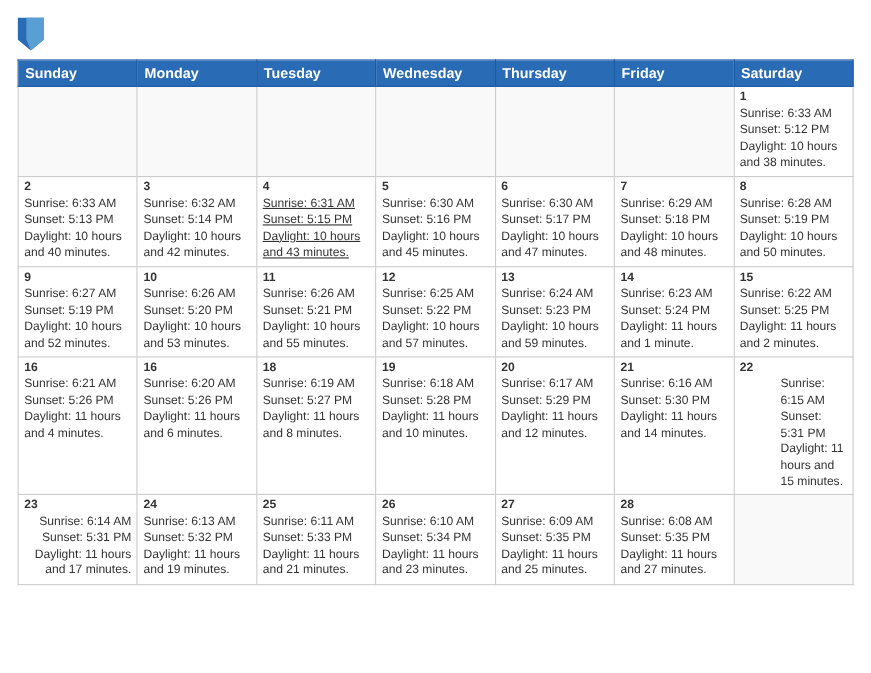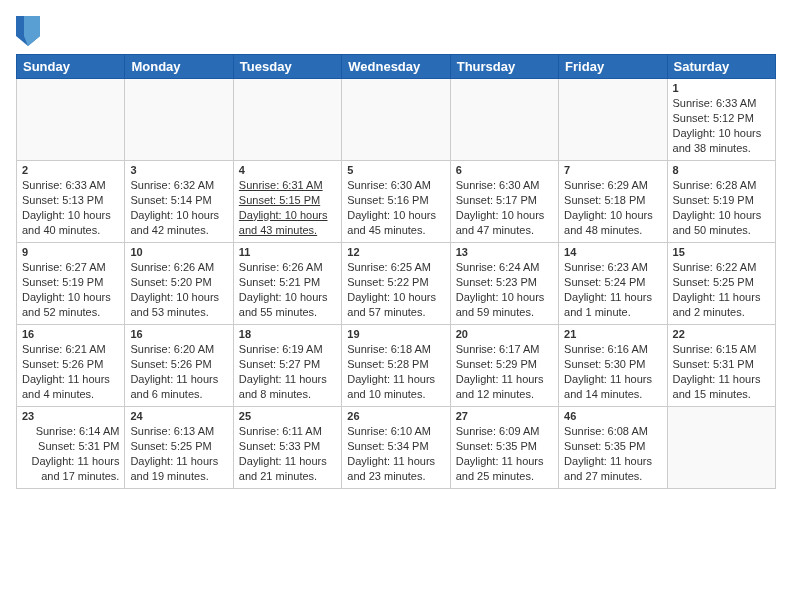--- a/index.html
+++ b/index.html
@@ -264,36 +264,36 @@
 Daylight: 11 hours and 12 minutes.</div>
           </td>
           <td>
             <div class="day-num">21</div>
             <div class="day-info" style="white-space: pre-line;">Sunrise: 6:16 AM
 Sunset: 5:30 PM
 Daylight: 11 hours and 14 minutes.</div>
           </td>
           <td>
             <div class="day-num">22</div>
-            <div class="day-info" style="white-space: pre-line;">Sunrise: 6:15 AM
+            <div class="day-info" style="white-space: pre-line; margin-left: 37px;">Sunrise: 6:15 AM
 Sunset: 5:31 PM
 Daylight: 11 hours and 15 minutes.</div>
           </td>
         </tr>
         <tr>
           <td>
             <div class="day-num">23</div>
             <div class="day-info" style="white-space: pre-line; text-align: right;">Sunrise: 6:14 AM
 Sunset: 5:31 PM
 Daylight: 11 hours and 17 minutes.</div>
           </td>
           <td>
             <div class="day-num">24</div>
             <div class="day-info" style="white-space: pre-line;">Sunrise: 6:13 AM
-Sunset: 5:25 PM
+Sunset: 5:32 PM
 Daylight: 11 hours and 19 minutes.</div>
           </td>
           <td>
             <div class="day-num">25</div>
             <div class="day-info" style="white-space: pre-line;">Sunrise: 6:11 AM
 Sunset: 5:33 PM
 Daylight: 11 hours and 21 minutes.</div>
           </td>
           <td>
             <div class="day-num">26</div>
@@ -301,21 +301,21 @@
 Sunset: 5:34 PM
 Daylight: 11 hours and 23 minutes.</div>
           </td>
           <td>
             <div class="day-num">27</div>
             <div class="day-info" style="white-space: pre-line;">Sunrise: 6:09 AM
 Sunset: 5:35 PM
 Daylight: 11 hours and 25 minutes.</div>
           </td>
           <td>
-            <div class="day-num">46</div>
+            <div class="day-num">28</div>
             <div class="day-info" style="white-space: pre-line;">Sunrise: 6:08 AM
 Sunset: 5:35 PM
 Daylight: 11 hours and 27 minutes.</div>
           </td>
           <td class="empty"></td>
         </tr>
       </tbody>
   </table>
 </div>
 

